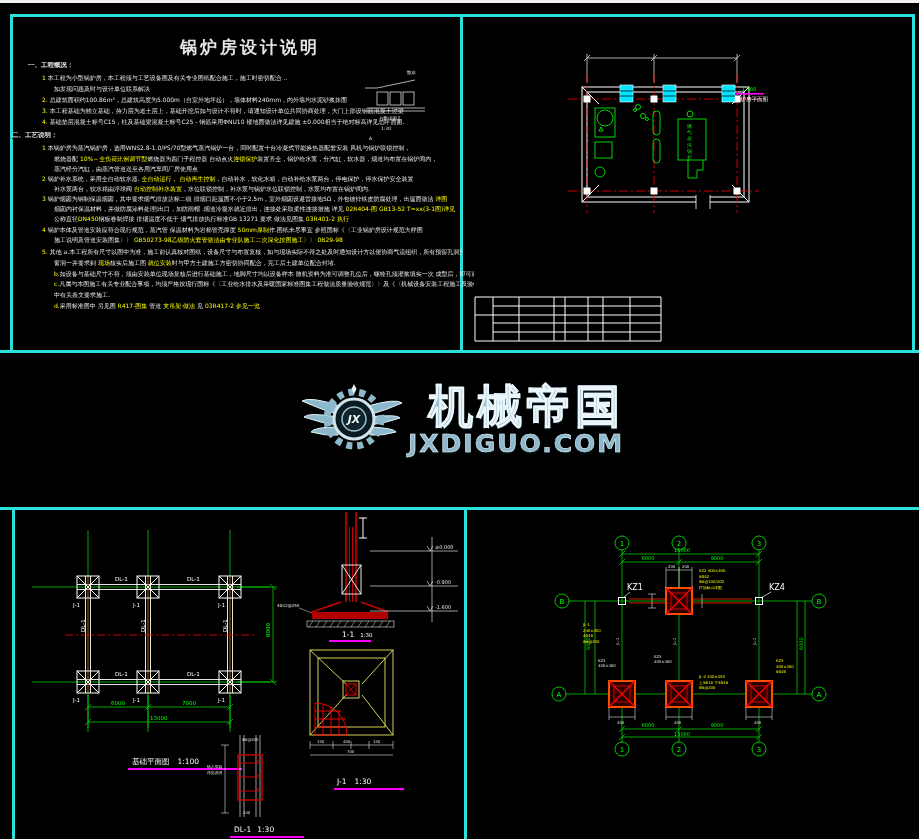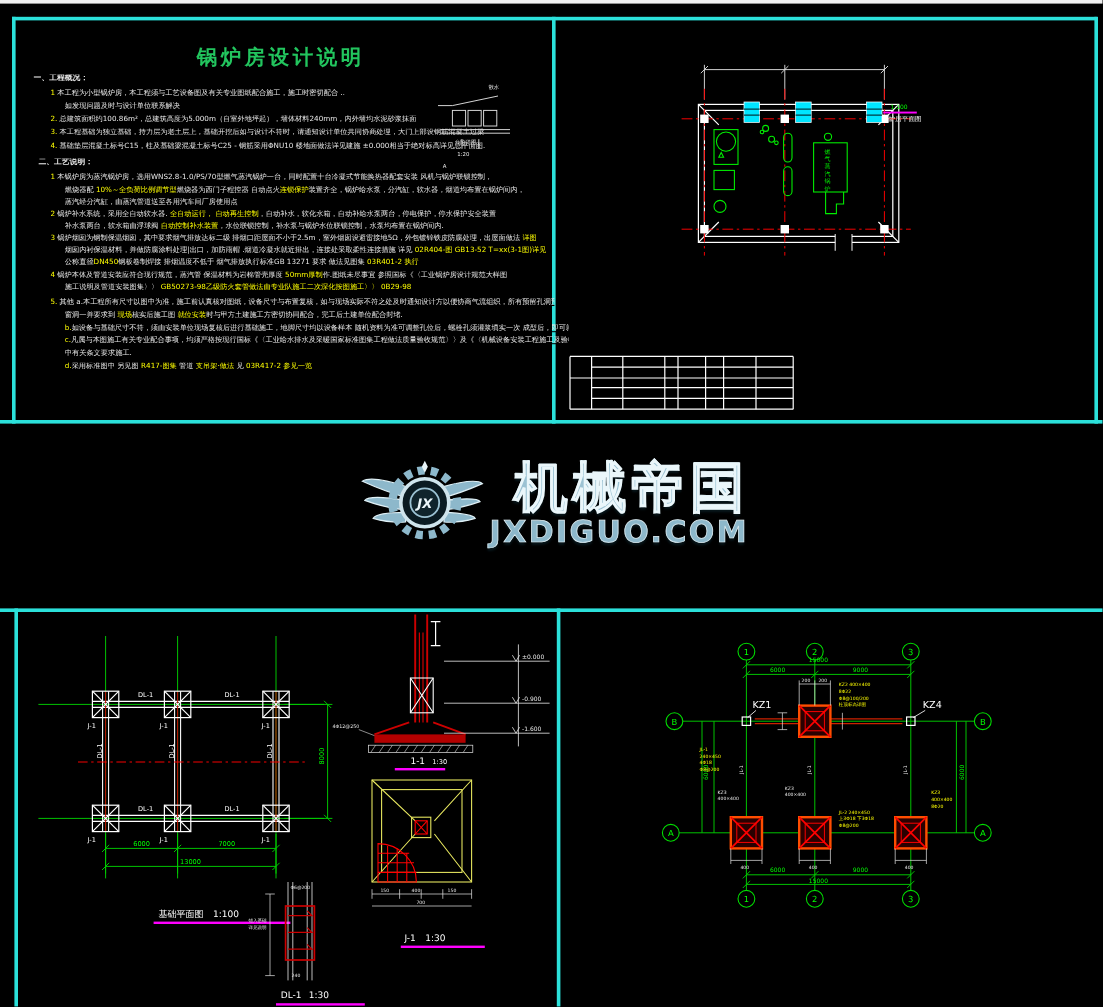--- a/index.html
+++ b/index.html
@@ -2,21 +2,21 @@
 <html><head>
 <meta charset="utf-8">
 <style>
   html,body{margin:0;padding:0;background:#000;}
   #stage{position:relative;width:919px;height:839px;background:#000;overflow:hidden;
          font-family:"DejaVu Sans",sans-serif;}
   .cy{position:absolute;background:#2be0da;}
   .topstrip{position:absolute;left:0;top:0;width:919px;height:3px;background:#efefef;}
   
   #notes-area{position:absolute;left:10px;top:14px;width:448px;height:338px;}
-  .nt-title{position:absolute;left:0;width:100%;text-align:center;color:#22c55e;
+  .nt-title{position:absolute;left:16px;width:100%;text-align:center;color:#e5e5e5;
             font-size:17px;font-weight:bold;letter-spacing:3px;}
   .nline{position:absolute;white-space:nowrap;font-size:6px;line-height:7px;overflow:hidden;max-width:420px;text-decoration:underline;}
   .nline.head{font-size:6.5px;font-weight:bold;}
   .c-w{color:#e8e8e8;} .c-y{color:#ffff00;}
   
   #logo{position:absolute;left:300px;top:374px;width:340px;height:92px;display:flex;align-items:center;}
   .logo-text{display:flex;flex-direction:column;align-items:flex-end;margin-left:4px;}
   .logo-cn{font-size:45px;font-weight:bold;line-height:48px;letter-spacing:4px;color:#9cc2d3;
            -webkit-text-stroke:1px #eaf6fa;
            text-shadow:0 2px 2px #07161b,0 -1px 0 #d9edf4;}
@@ -42,21 +42,21 @@
 
   <div id="notes-area">
     <div class="nt-title" style="top:22px">锅炉房设计说明</div>
     <div id="notes-lines">
         <div class="nline head" style="left: 18px; top: 48px;"><span class="c-w">一、工程概况：</span></div>
         <div class="nline" style="left: 32px; top: 60px;"><span class="c-y">1</span><span class="c-w"> 本工程为小型锅炉房，本工程须与工艺设备图及有关专业图纸配合施工，施工时密切配合 ..</span></div>
         <div class="nline" style="left: 44px; top: 71px;"><span class="c-w">如发现问题及时与设计单位联系解决</span></div>
         <div class="nline" style="left: 32px; top: 82px;"><span class="c-y">2.</span><span class="c-w"> 总建筑面积约100.86m²，总建筑高度为5.000m（自室外地坪起），墙体材料240mm，内外墙均水泥砂浆抹面</span></div>
         <div class="nline" style="left: 32px; top: 93px;"><span class="c-y">3.</span><span class="c-w"> 本工程基础为独立基础，持力层为老土层上，基础开挖后如与设计不符时，请通知设计单位共同协商处理，大门上部设钢筋混凝土过梁</span></div>
         <div class="nline" style="left: 32px; top: 104px;"><span class="c-y">4.</span><span class="c-w"> 基础垫层混凝土标号C15，柱及基础梁混凝土标号C25 - 钢筋采用ΦNU10 楼地面做法详见建施 ±0.000相当于绝对标高详见总平面图.</span></div>
-        <div class="nline head" style="left: 22px; top: 118px;"><span class="c-w">二、工艺说明：</span></div>
+        <div class="nline head" style="left: 2px; top: 118px;"><span class="c-w">二、工艺说明：</span></div>
         <div class="nline" style="left: 32px; top: 130px;"><span class="c-y">1</span><span class="c-w"> 本锅炉房为蒸汽锅炉房，选用WNS2.8-1.0/PS/70型燃气蒸汽锅炉一台，同时配置十台冷凝式节能换热器配套安装 风机与锅炉联锁控制，</span></div>
         <div class="nline" style="left: 44px; top: 141px;"><span class="c-w">燃烧器配 </span><span class="c-y">10%～全负荷比例调节型</span><span class="c-w">燃烧器为西门子程控器 </span><span class="c-w">自动点火</span><span class="c-y">连锁保护</span><span class="c-w">装置齐全，锅炉给水泵，分汽缸，软水器，烟道均布置在锅炉间内，</span></div>
         <div class="nline" style="left: 44px; top: 151px;"><span class="c-w">蒸汽经分汽缸，由蒸汽管道送至各用汽车间厂房使用点</span></div>
         <div class="nline" style="left: 32px; top: 161px;"><span class="c-y">2</span><span class="c-w"> 锅炉补水系统，采用全自动软水器. </span><span class="c-y">全自动运行，</span><span class="c-w"> </span><span class="c-y">自动再生控制</span><span class="c-w">，自动补水，软化水箱，自动补给水泵两台，停电保护，停水保护安全装置</span></div>
         <div class="nline" style="left: 44px; top: 171px;"><span class="c-w">补水泵两台，软水箱由浮球阀 </span><span class="c-y">自动控制补水装置</span><span class="c-w">，水位联锁控制，补水泵与锅炉水位联锁控制，水泵均布置在锅炉间内.</span></div>
         <div class="nline" style="left: 32px; top: 181px;"><span class="c-y">3</span><span class="c-w"> 锅炉烟囱为钢制保温烟囱，其中要求烟气排放达标二级 排烟口距屋面不小于2.5m，室外烟囱设避雷接地5Ω，外包镀锌铁皮防腐处理，出屋面做法 </span><span class="c-y">详图</span></div>
         <div class="nline" style="left: 44px; top: 191px;"><span class="c-w">烟囱内衬保温材料，并做防腐涂料处理|出口，加防雨帽 .烟道冷凝水就近排出，连接处采取柔性连接措施 详见 </span><span class="c-y">02R404-图 GB13-52 T=xx(3-1图)详见</span></div>
         <div class="nline" style="left: 44px; top: 201px;"><span class="c-w">公称直径</span><span class="c-y">DN450</span><span class="c-w">钢板卷制焊接  排烟温度不低于 烟气排放执行标准GB 13271 要求       做法见图集 </span><span class="c-y">03R401-2 执行</span></div>
         <div class="nline" style="left: 32px; top: 212px;"><span class="c-y">4</span><span class="c-w"> 锅炉本体及管道安装应符合现行规范，蒸汽管 保温材料为岩棉管壳厚度 </span><span class="c-y">50mm厚制</span><span class="c-w">作.图纸未尽事宜  参照国标《〈工业锅炉房设计规范大样图</span></div>
         <div class="nline" style="left: 44px; top: 222px;"><span class="c-w">施工说明及管道安装图集〉〉 </span><span class="c-y">GB50273-98乙级防火套管做法由专业队施工二次深化按图施工〉〉</span><span class="c-w">     </span><span class="c-y">0B29-98</span></div>

